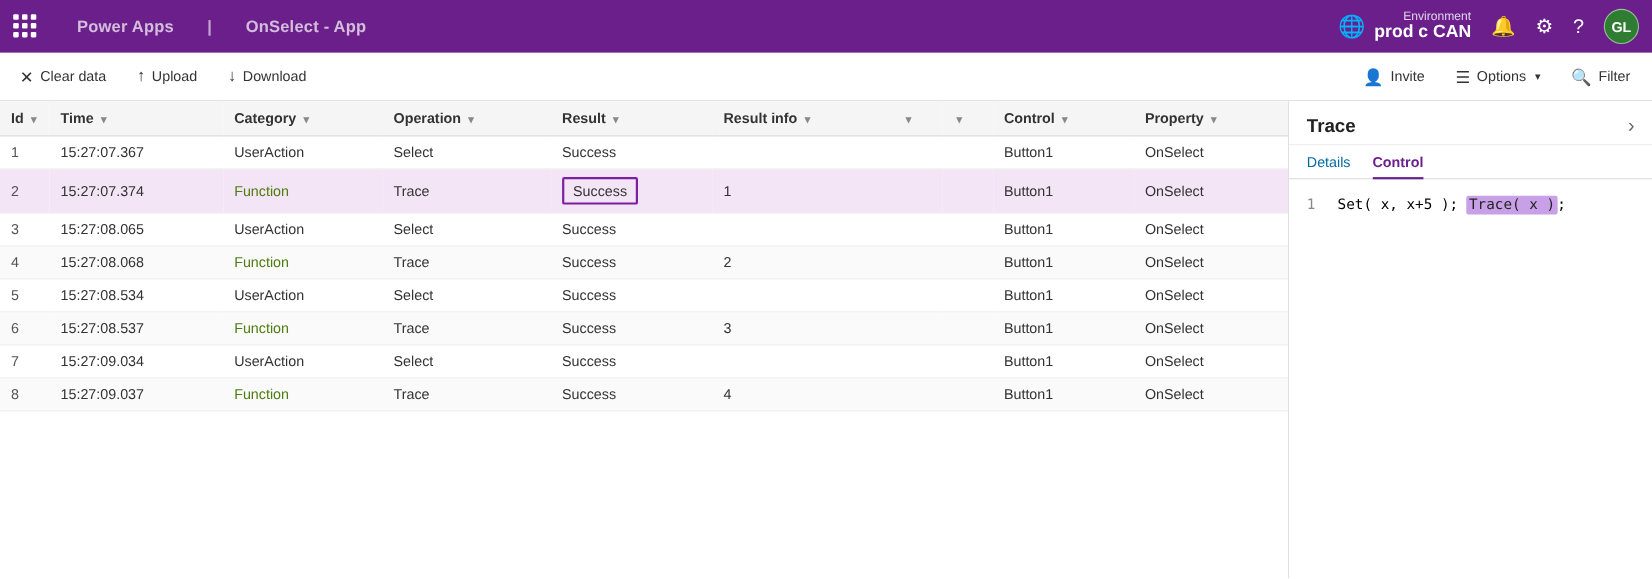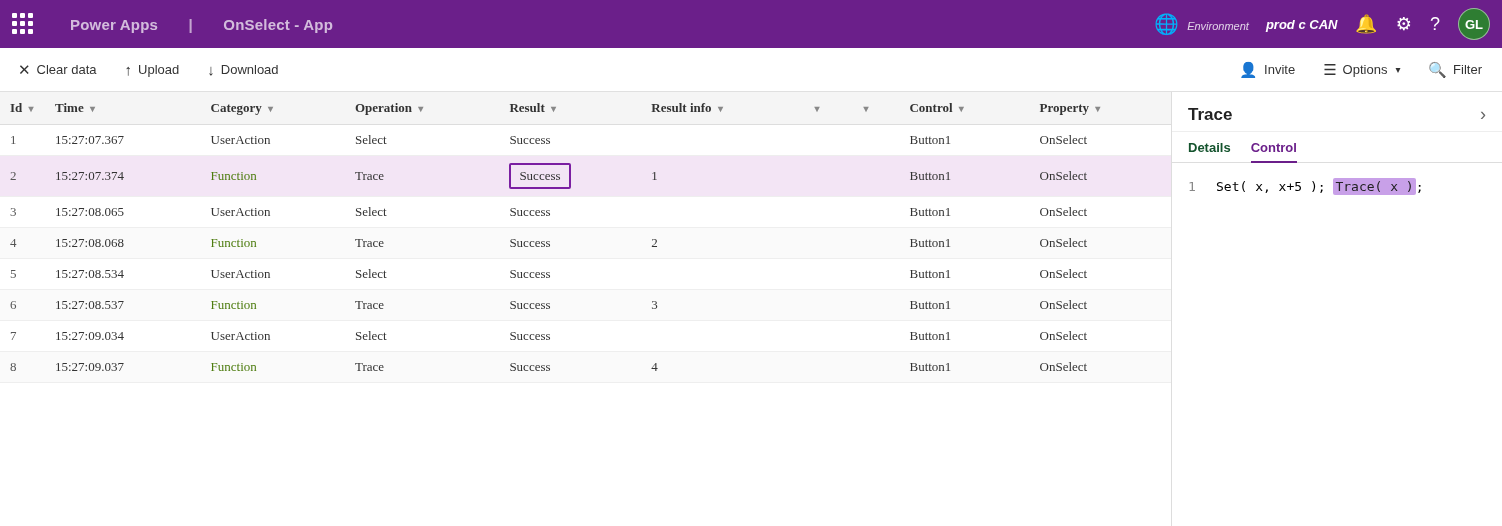--- a/index.html
+++ b/index.html
@@ -19,23 +19,23 @@
       display: grid;
       grid-template-columns: repeat(3,6px);
       grid-template-rows: repeat(3,6px);
       gap: 2px;
       margin-right: 6px;
     }
     .topbar-dots span { background: #fff; border-radius: 1px; display: block; width: 5px; height: 5px; }
     .topbar-title { font-size: 15px; font-weight: 600; letter-spacing: 0.2px; flex: 1; }
     .topbar-title span { opacity: 0.7; margin: 0 20px; }
     .topbar-right { display: flex; align-items: center; gap: 18px; }
-    .env-block { display: flex; flex-direction: row; align-items: flex-end; font-size: 11px; font-style: italic; }
+    .env-block { display: flex; flex-direction: column; align-items: flex-end; font-size: 11px; }
     .env-label { opacity: 0.8; }
-    .env-name { font-weight: 600; font-size: 13px; margin-left: 17px; }
+    .env-name { font-weight: 600; font-size: 16px; }
     .topbar-icon { color: #fff; font-size: 18px; cursor: pointer; }
     .avatar { width: 32px; height: 32px; border-radius: 50%; background: #2e7d32; color: #ffffff; display: flex; align-items: center; justify-content: center; font-weight: 700; font-size: 13px; border: 1px solid rgba(255,255,255,0.5); }
 
     
     .toolbar {
       height: 44px;
       display: flex;
       align-items: center;
       padding: 0 16px;
       gap: 24px;
@@ -46,21 +46,21 @@
       display: flex; align-items: center; gap: 6px; cursor: pointer; color: #333; font-size: 13px; background: none; border: none; padding: 4px 2px;
     }
     .toolbar-right { margin-left: auto; display: flex; align-items: center; gap: 20px; }
     .toolbar-right-btn { display: flex; align-items: center; gap: 6px; cursor: pointer; color: #333; font-size: 13px; background: none; border: none; padding: 4px; }
 
     
     .main { display: flex; height: calc(526px - 48px - 44px); }
 
     
     .table-area { flex: 1; overflow: hidden; border-right: 1px solid #ddd; }
-    table { width: 100%; border-collapse: collapse; font-family: Liberation Serif, serif; }
+    table { width: 100%; border-collapse: collapse; }
     thead th {
       background: #f5f5f5;
       border-bottom: 1px solid #ddd;
       padding: 8px 10px;
       text-align: left;
       font-size: 13px;
       font-weight: 600;
       color: #333;
       white-space: nowrap;
       user-select: none;
@@ -99,25 +99,24 @@
 
     .right-panel-tabs {
       display: flex;
       padding: 0 16px;
       border-bottom: 1px solid #ddd;
       gap: 20px;
     }
     .right-tab {
       padding: 8px 0 6px;
       font-size: 13px;
-      color: #14532d;
+      color: #0369a1;
       cursor: pointer;
       border-bottom: 2px solid transparent;
       margin-bottom: -1px;
-      font-weight: bold;
     }
     .right-tab.active {
       color: #6b1f8a;
       border-bottom: 2px solid #6b1f8a;
       font-weight: 600;
     }
 
     .right-panel-body { padding: 16px; flex: 1; }
     .formula-title { font-size: 14px; font-weight: 700; color: #222; margin-bottom: 14px; }
     .formula-code { font-family: 'Consolas', monospace; font-size: 13px; display: flex; gap: 12px; align-items: flex-start; }

